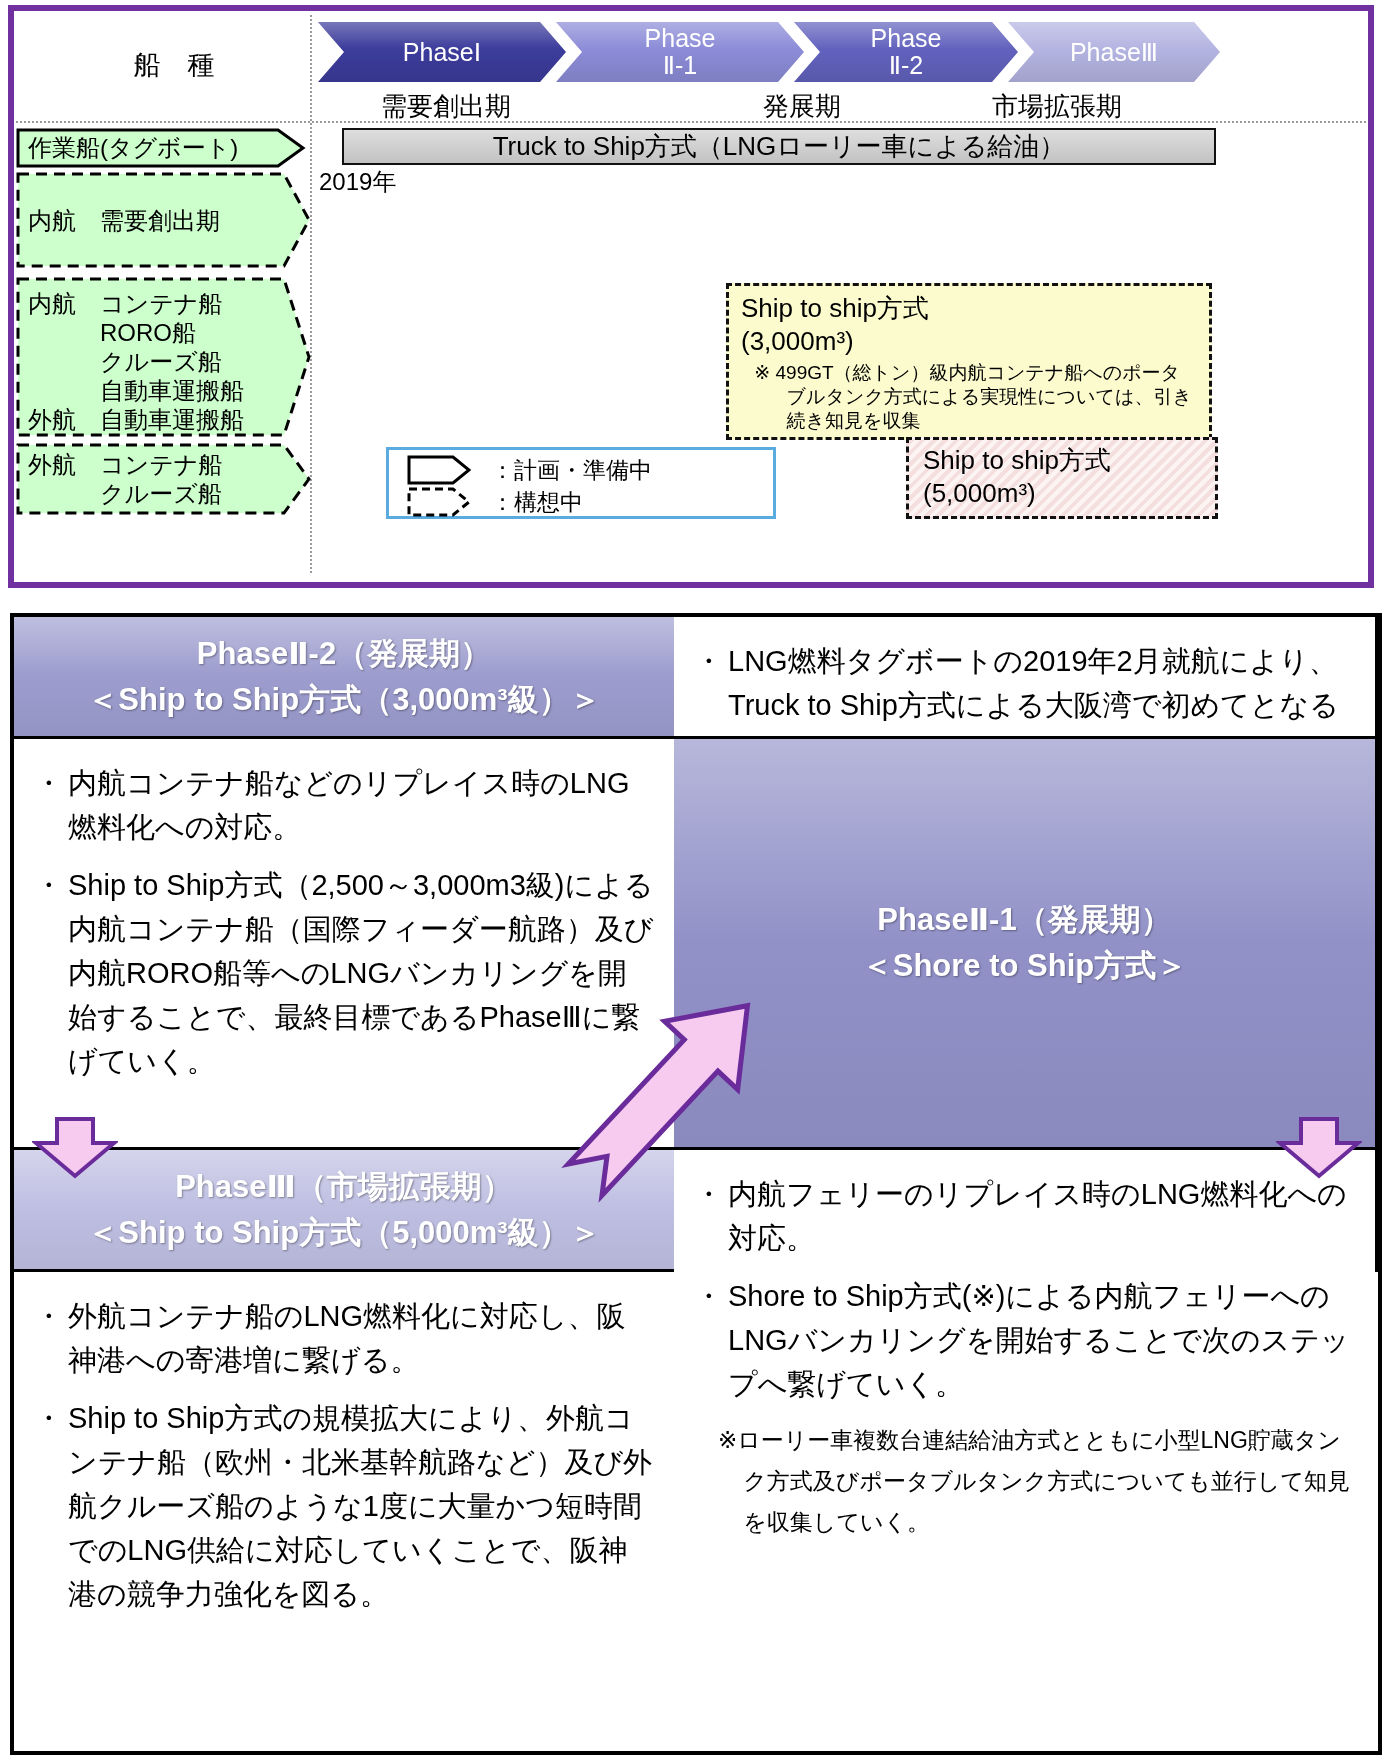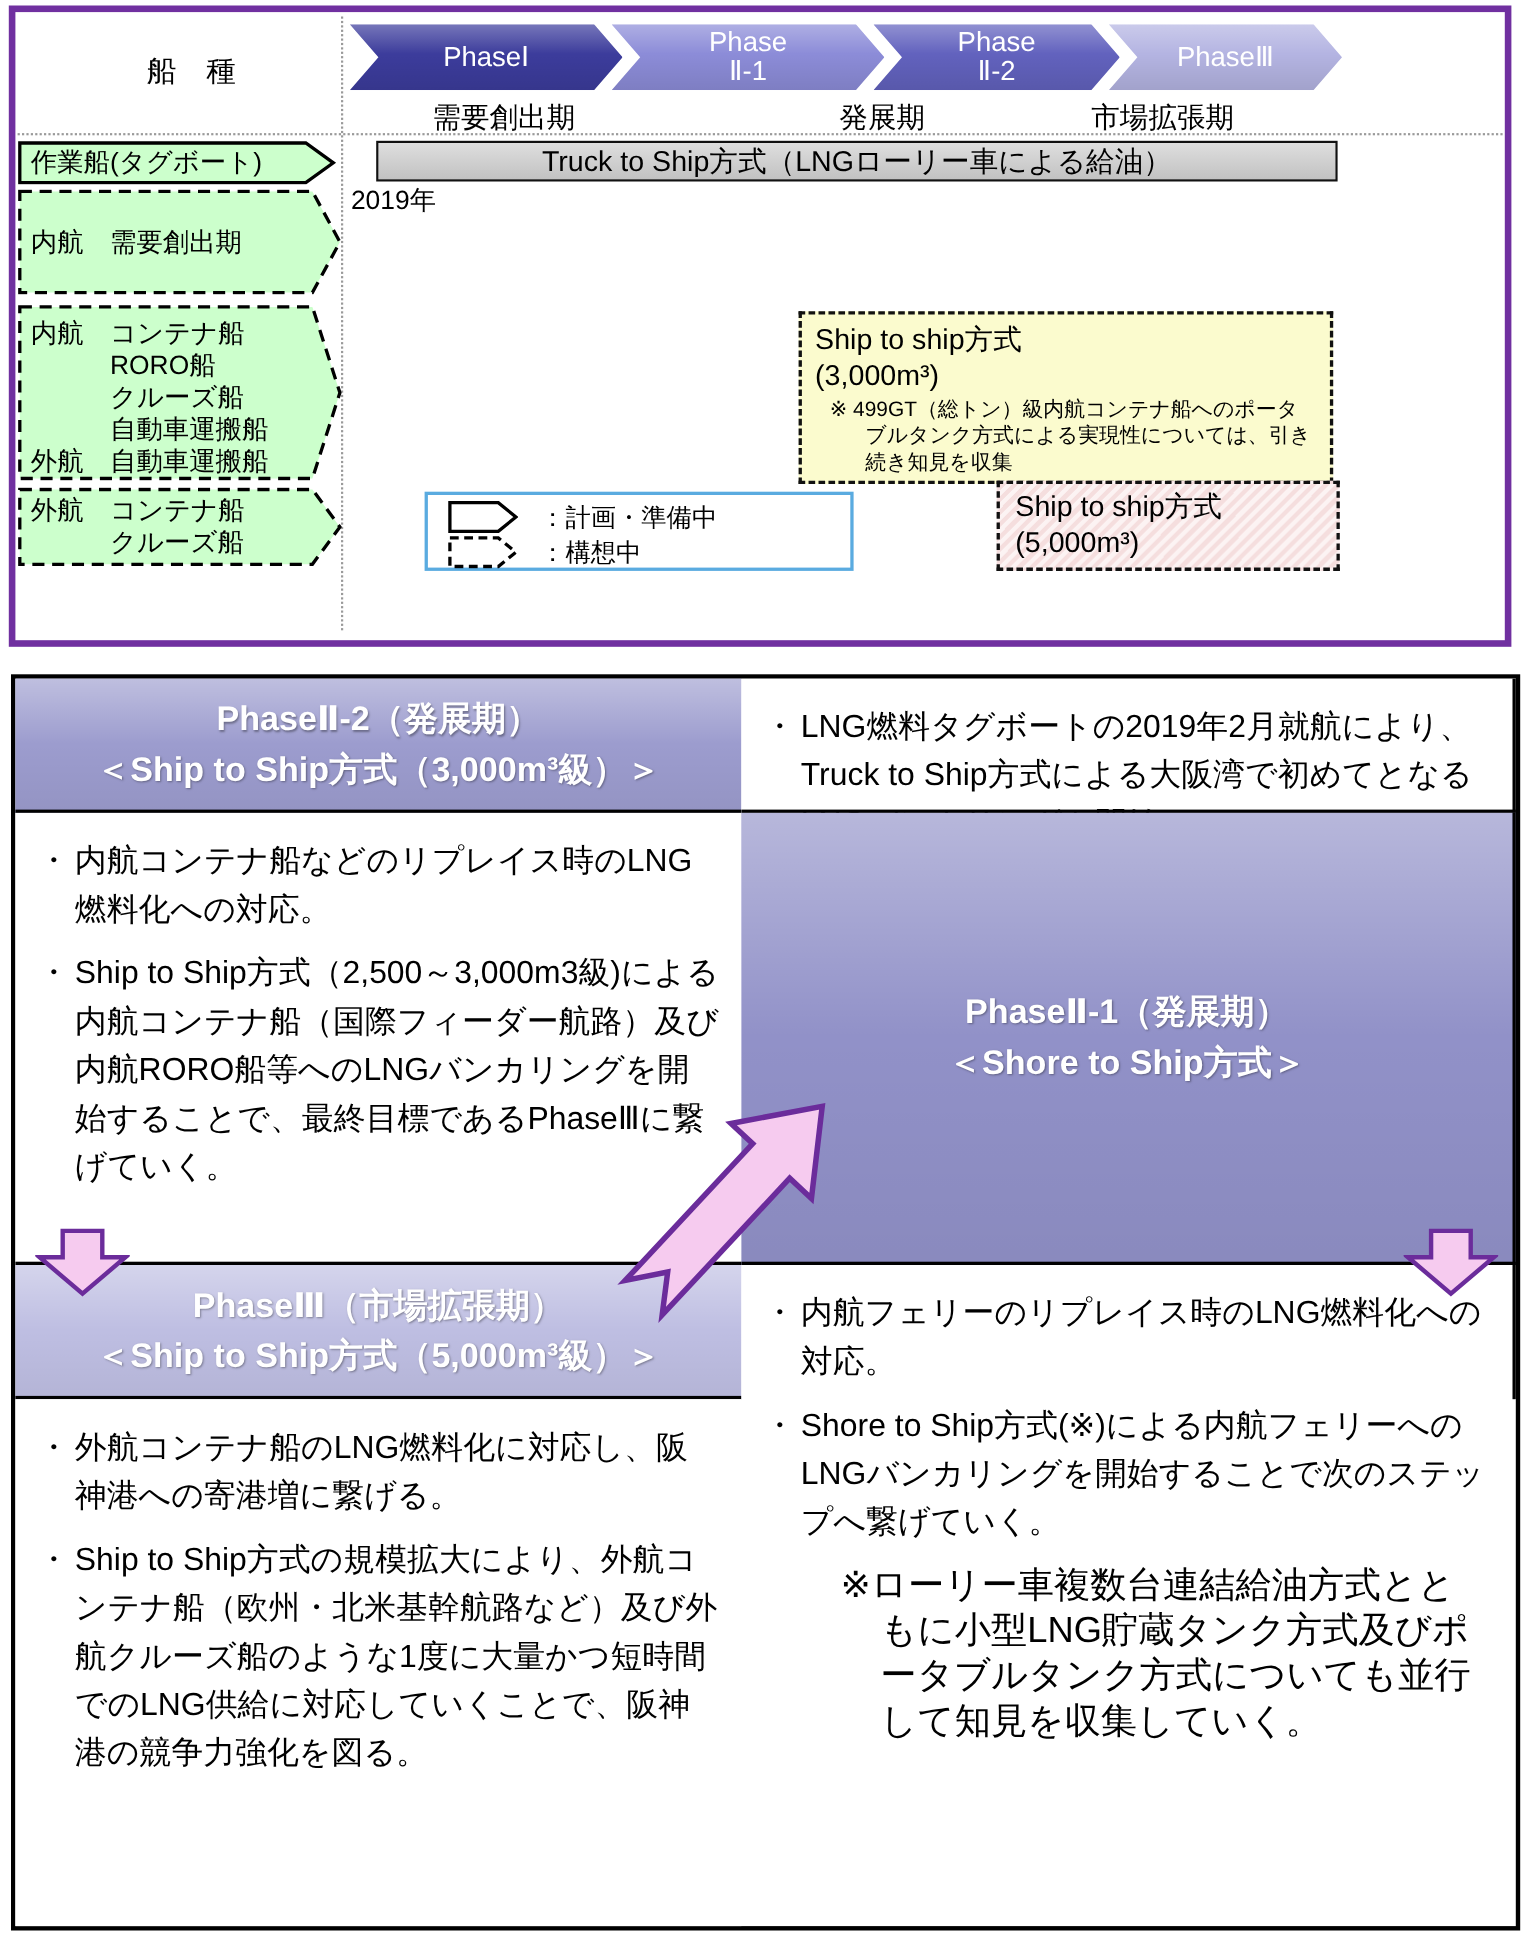--- a/index.html
+++ b/index.html
@@ -22,21 +22,21 @@
     color:#fff; font-size:25px; line-height:27px; text-align:center; white-space:pre-line;
     clip-path:polygon(0 0, calc(100% - 26px) 0, 100% 50%, calc(100% - 26px) 100%, 0 100%, 26px 50%);
     background-image:linear-gradient(180deg, rgba(255,255,255,.30), rgba(255,255,255,0) 45%, rgba(0,0,0,.10));
   }
   .chev1 { left:304px; width:248px; }
   .chev2 { left:542px; width:248px; }
   .chev3 { left:780px; width:224px; }
   .chev4 { left:994px; width:212px; }
 
   .period { position:absolute; top:78px; font-size:26px; text-align:center; }
-  .period.p1 { left:324px; width:240px; }
+  .period.p1 { left:312px; width:240px; }
   .period.p2 { left:668px; width:240px; }
   .period.p3 { left:908px; width:270px; }
 
   .ship-row { position:absolute; left:2px; }
   .ship-row svg { display:block; }
   .row-text { position:absolute; left:12px; font-size:24px; line-height:29px; white-space:pre; }
   .row-center { top:0; bottom:0; display:flex; align-items:center; }
 
   .truck-bar {
     position:absolute; left:328px; top:117px; width:874px; height:37px;
@@ -86,21 +86,21 @@
     display:flex; flex-direction:column; align-items:center; justify-content:center;
     color:#fff; font-weight:bold; font-size:31px; line-height:46px; text-align:center;
     border-bottom:3px solid #000; text-shadow:1px 1px 2px rgba(0,0,0,.35);
     background-image:linear-gradient(180deg, rgba(255,255,255,.35), rgba(255,255,255,0) 50%, rgba(0,0,0,.05));
   }
   .phase-body { background:#fff; padding:22px 20px 0 20px; font-size:29px; line-height:44px; }
   .body-r1 { border-bottom:3px solid #000; }
   .bullet-item { display:flex; margin-bottom:14px; }
   .bullet { width:34px; flex:none; }
   .bullet-text { flex:1; }
-  .cell-note { font-size:33px; line-height:41px; margin-left:70px; padding-left:1.1em; text-indent:-1.1em; }
+  .cell-note { font-size:23px; line-height:41px; margin-left:24px; padding-left:1.1em; text-indent:-1.1em; }
 
   .deco-arrow { position:absolute; z-index:10; }
 </style>
 </head>
 <body>
 
 <div class="page">
 
   <div class="diagram">
     <div class="ship-type-label">船　種</div>

